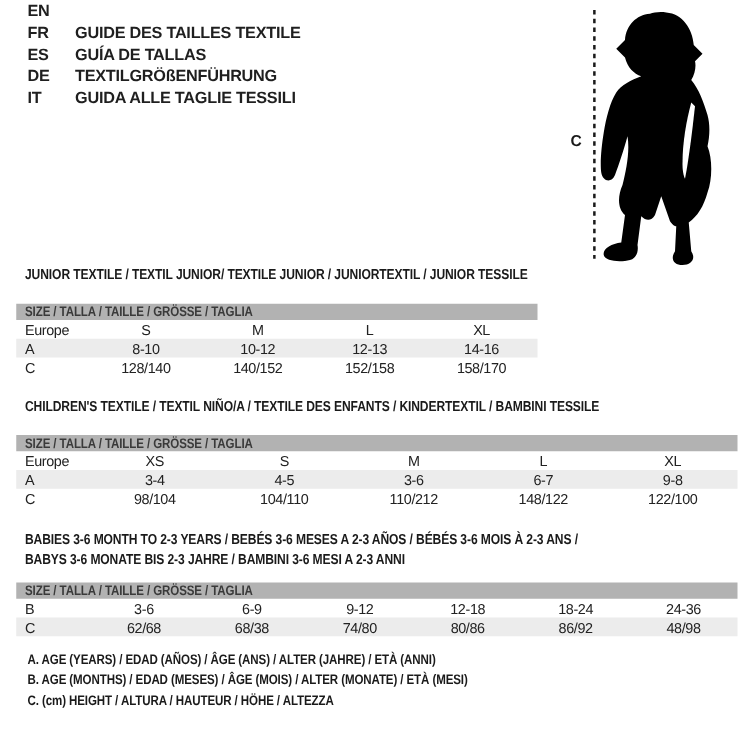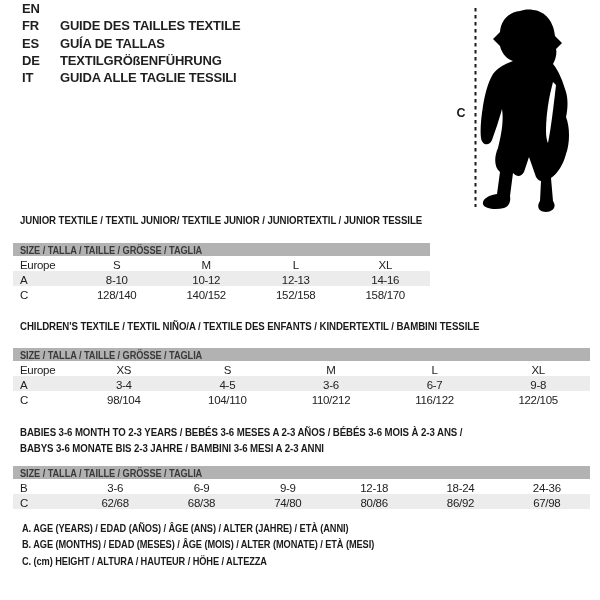--- a/index.html
+++ b/index.html
@@ -132,45 +132,45 @@
       <span class="t-cell">4-5</span>
       <span class="t-cell">3-6</span>
       <span class="t-cell">6-7</span>
       <span class="t-cell">9-8</span>
     </div>
     <div class="t-row">
       <span class="t-label">C</span>
       <span class="t-cell">98/104</span>
       <span class="t-cell">104/110</span>
       <span class="t-cell">110/212</span>
-      <span class="t-cell">116/122</span>
-      <span class="t-cell">122/105</span>
+      <span class="t-cell">148/122</span>
+      <span class="t-cell">122/100</span>
     </div>
   </div>
 <div class="size-table t-babies">
     <div class="table-header">
       <span class="hdr-text">SIZE / TALLA / TAILLE / GRÖSSE / TAGLIA</span>
     </div>
     <div class="t-row">
       <span class="t-label">B</span>
       <span class="t-cell">3-6</span>
       <span class="t-cell">6-9</span>
-      <span class="t-cell">9-9</span>
+      <span class="t-cell">9-12</span>
       <span class="t-cell">12-18</span>
       <span class="t-cell">18-24</span>
       <span class="t-cell">24-36</span>
     </div>
     <div class="t-row shaded">
       <span class="t-label">C</span>
       <span class="t-cell">62/68</span>
       <span class="t-cell">68/38</span>
       <span class="t-cell">74/80</span>
       <span class="t-cell">80/86</span>
       <span class="t-cell">86/92</span>
-      <span class="t-cell">67/98</span>
+      <span class="t-cell">48/98</span>
     </div>
   </div>
 
 <div class="footnotes">
     <div>A. AGE (YEARS) / EDAD (AÑOS) / ÂGE (ANS) / ALTER (JAHRE) / ETÀ (ANNI)</div>
     <div>B. AGE (MONTHS) / EDAD (MESES) / ÂGE (MOIS) / ALTER (MONATE) / ETÀ (MESI)</div>
     <div>C. (cm) HEIGHT / ALTURA / HAUTEUR / HÖHE / ALTEZZA</div>
   </div>
 
 </body></html>

